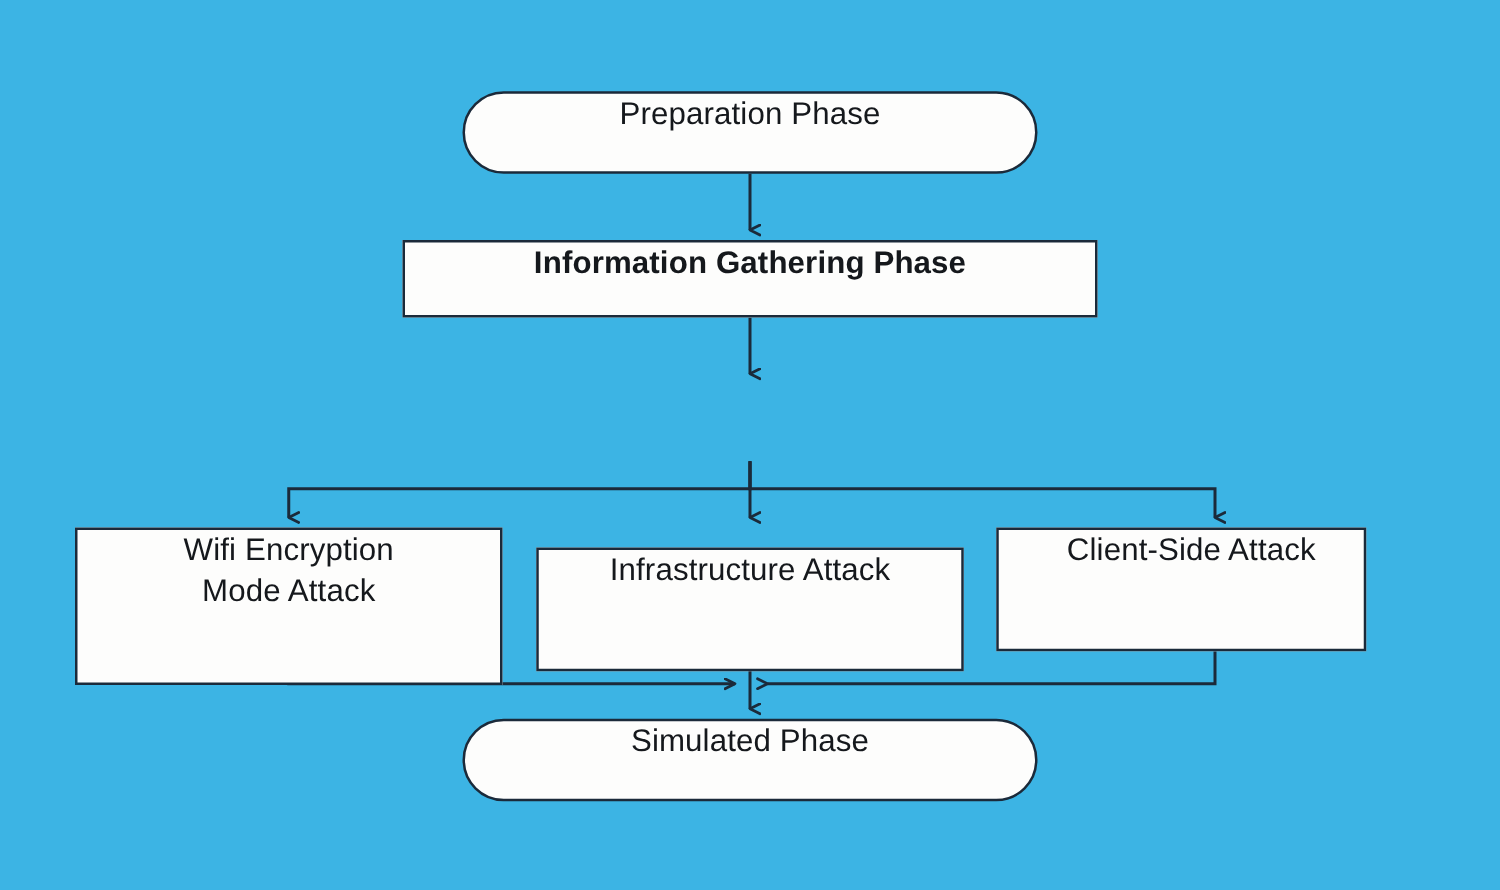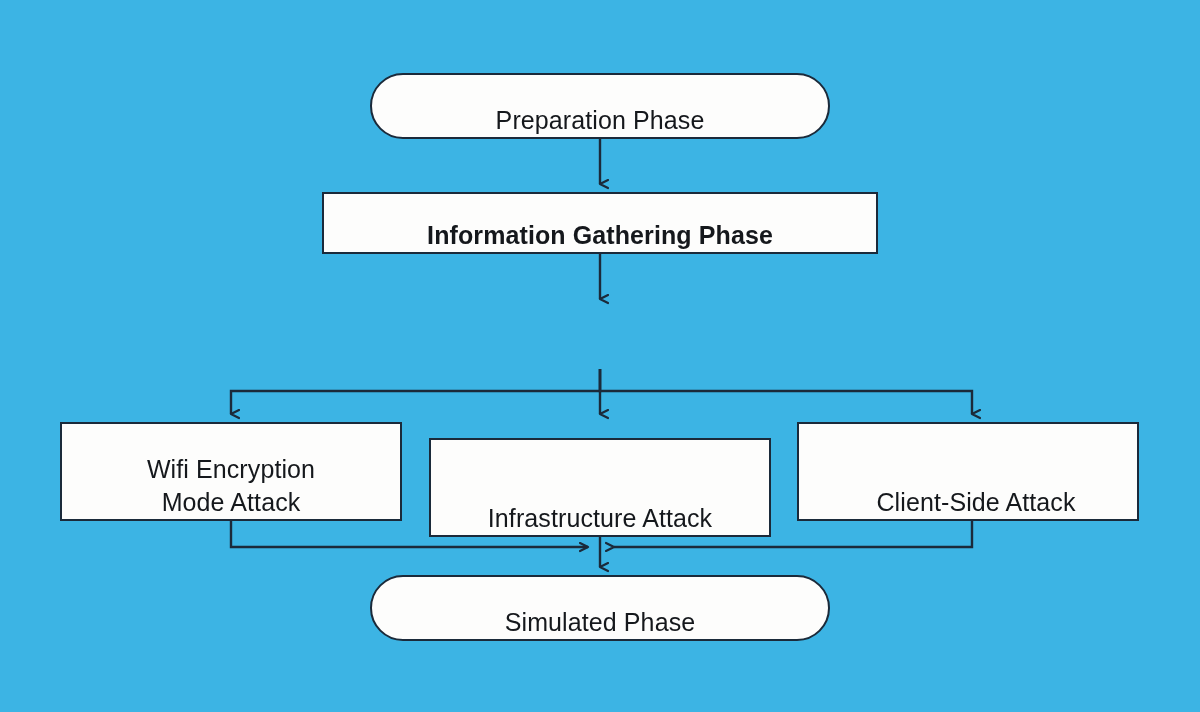--- a/index.html
+++ b/index.html
@@ -25,42 +25,42 @@
     top: 0;
     width: 1200px;
     height: 712px;
   }
   .node {
     position: absolute;
     box-sizing: border-box;
     background: #fdfdfc;
     border: 2px solid #1b2a3a;
     display: flex;
-    align-items: flex-end;
+    align-items: flex-start;
     justify-content: center;
     text-align: center;
     color: #15181c;
     font-size: 25px;
     font-weight: 400;
     line-height: 1.32;
     letter-spacing: 0.1px;
     white-space: pre-line;
   }
   .node.stadium {
     border-radius: 999px;
   }
   .node.rect {
     border-radius: 0;
   }
   #node-preparation   { left: 370px; top: 73px;  width: 460px; height: 66px; }
   #node-infogathering { left: 322px; top: 192px; width: 556px; height: 62px; font-weight: bold; }
   #node-simulated     { left: 322px; top: 307px; width: 556px; height: 62px; }
-  #node-wifi          { left: 60px;  top: 422px; width: 342px; height: 99px; }
+  #node-wifi          { left: 60px;  top: 422px; width: 342px; height: 126px; }
   #node-infrastructure{ left: 429px; top: 438px; width: 342px; height: 99px; }
-  #node-clientside    { left: 797px; top: 422px; width: 342px; height: 99px; padding-left: 16px; }
+  #node-clientside    { left: 797px; top: 422px; width: 296px; height: 99px; padding-left: 16px; }
   #node-reporting     { left: 370px; top: 575px; width: 460px; height: 66px; }
 </style>
 </head>
 <body>
 
 <div id="flowchart-root">
 
   <svg class="svg-layer" viewBox="0 0 1200 712" xmlns="http://www.w3.org/2000/svg">
     <defs>
       <marker id="arrow-down" markerWidth="12" markerHeight="12" refX="5" refY="9" orient="auto" markerUnits="userSpaceOnUse">

